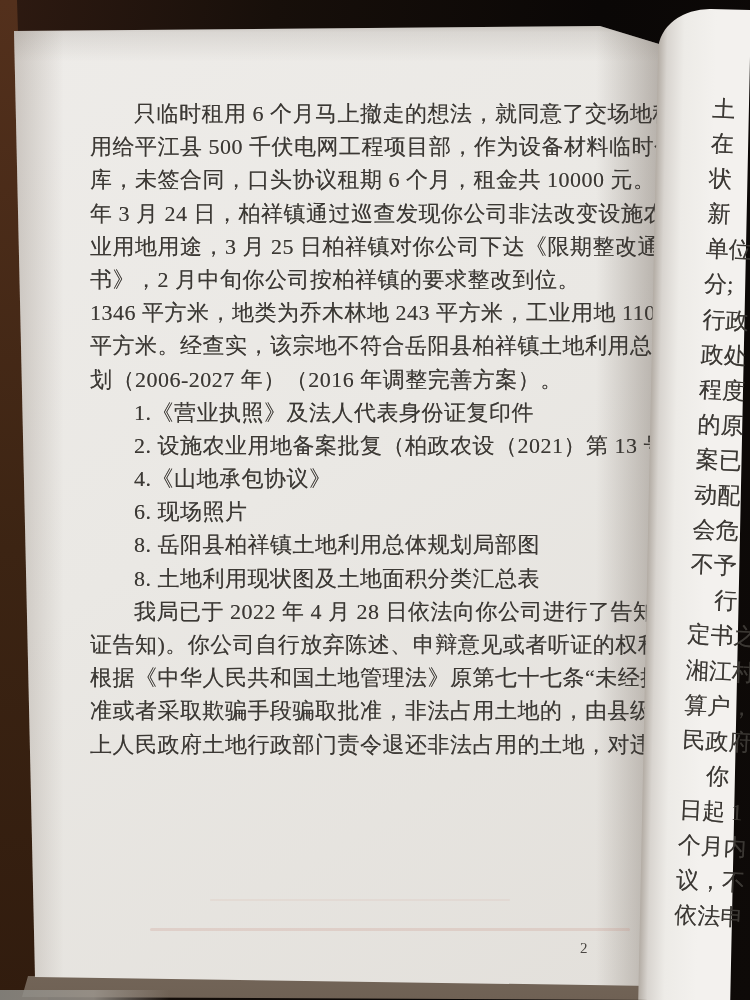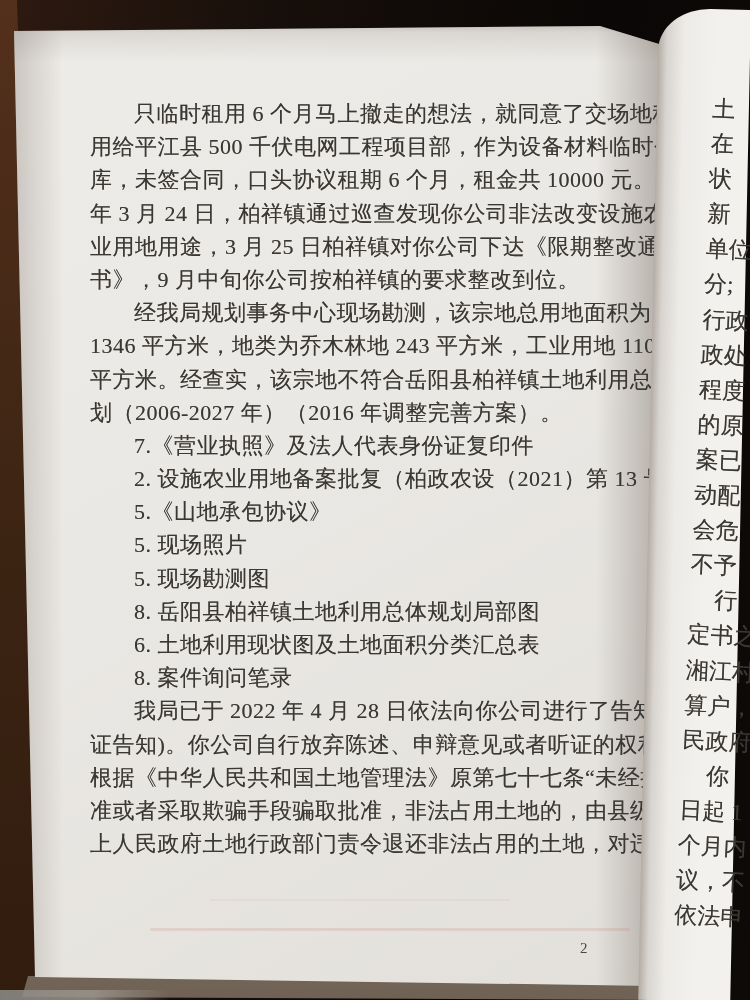--- a/index.html
+++ b/index.html
@@ -85,46 +85,43 @@
         <div class="line indent">只临时租用 6 个月马上撤走的想法，就同意了交场地租</div>
 
         <div class="line">用给平江县 500 千伏电网工程项目部，作为设备材料临时仓</div>
 
         <div class="line">库，未签合同，口头协议租期 6 个月，租金共 10000 元。2022</div>
 
         <div class="line">年 3 月 24 日，柏祥镇通过巡查发现你公司非法改变设施农</div>
 
         <div class="line">业用地用途，3 月 25 日柏祥镇对你公司下达《限期整改通知</div>
 
-        <div class="line">书》，9 月中旬你公司按柏祥镇的要求整改到位。</div>
+        <div class="line">书》，2 月中旬你公司按柏祥镇的要求整改到位。</div>
 
-        <div class="line indent">经我局规划事务中心现场勘测，该宗地总用地面积为</div>
 
         <div class="line">1346 平方米，地类为乔木林地 243 平方米，工业用地 1103</div>
 
         <div class="line">平方米。经查实，该宗地不符合岳阳县柏祥镇土地利用总规</div>
 
         <div class="line">划（2006-2027 年）（2016 年调整完善方案）。</div>
 
 
-        <div class="line indent">7.《营业执照》及法人代表身份证复印件</div>
+        <div class="line indent">1.《营业执照》及法人代表身份证复印件</div>
 
         <div class="line indent">2. 设施农业用地备案批复（柏政农设（2021）第 13 号）</div>
 
-        <div class="line indent">5.《山地承包协议》</div>
+        <div class="line indent">4.《山地承包协议》</div>
 
-        <div class="line indent">5. 现场照片</div>
+        <div class="line indent">6. 现场照片</div>
 
-        <div class="line indent">5. 现场勘测图</div>
 
         <div class="line indent">8. 岳阳县柏祥镇土地利用总体规划局部图</div>
 
-        <div class="line indent">6. 土地利用现状图及土地面积分类汇总表</div>
+        <div class="line indent">8. 土地利用现状图及土地面积分类汇总表</div>
 
-        <div class="line indent">8. 案件询问笔录</div>
 
         <div class="line indent">我局已于 2022 年 4 月 28 日依法向你公司进行了告知(听</div>
 
         <div class="line">证告知)。你公司自行放弃陈述、申辩意见或者听证的权利。</div>
 
         <div class="line">根据《中华人民共和国土地管理法》原第七十七条“未经批</div>
 
         <div class="line">准或者采取欺骗手段骗取批准，非法占用土地的，由县级以</div>
 
         <div class="line">上人民政府土地行政部门责令退还非法占用的土地，对违反</div>

